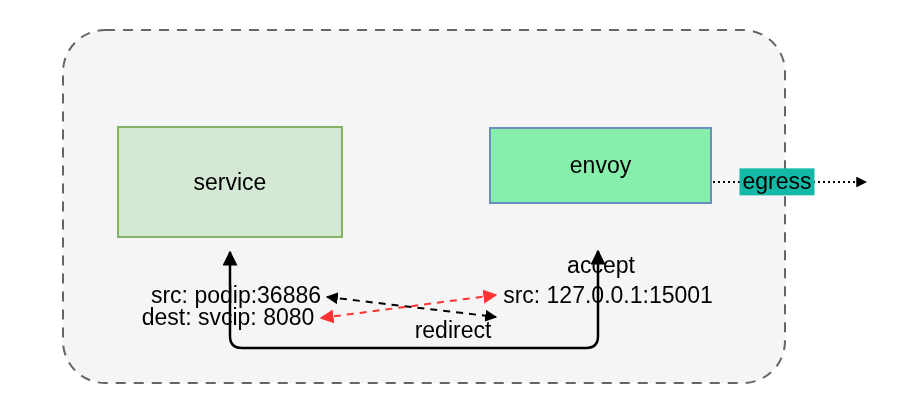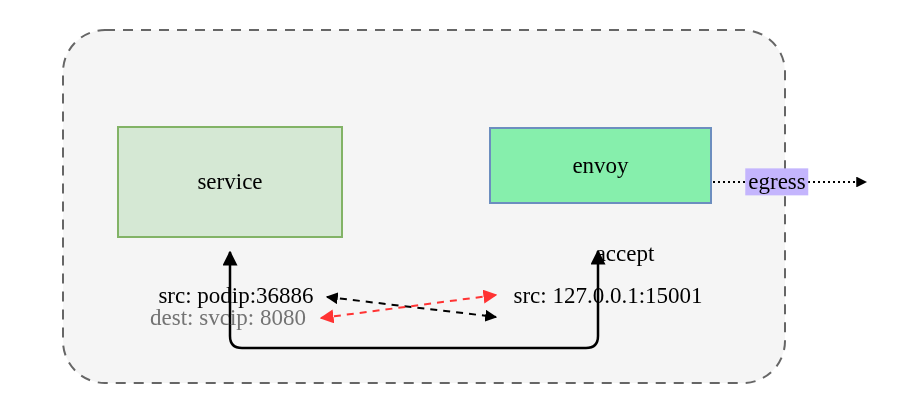--- a/index.html
+++ b/index.html
@@ -9,21 +9,20 @@
     width: 897px;
     height: 403px;
     overflow: hidden;
     font-family: "Liberation Sans", sans-serif;
   }
   .canvas {
     position: relative;
     width: 897px;
     height: 403px;
     background: #ffffff;
-    font-family: Liberation Serif, serif;
   }
   .canvas svg {
     position: absolute;
     left: 0;
     top: 0;
   }
   .node {
     position: absolute;
     display: flex;
     align-items: center;
@@ -43,29 +42,29 @@
     border: 2px solid #6c8ebf;
   }
   .lbl {
     position: absolute;
     transform: translate(-50%, -50%);
     white-space: nowrap;
     font-size: 23px;
     color: #000000;
     line-height: 1.1;
   }
-  .lbl-red { color: #737373; }
+  .lbl-red { color: #000000; }
   .lbl-connect   { left: 230px; top: 269px; }
   .lbl-src-left  { left: 236px; top: 296px; }
   .lbl-dest-left { left: 228px; top: 318px; }
-  .lbl-accept    { left: 601px; top: 254px; margin-left: 24px; }
+  .lbl-accept    { left: 601px; top: 266px; }
   .lbl-src-right { left: 608px; top: 296px; }
   .lbl-dest-right{ left: 602px; top: 318px; }
   .lbl-redirect  { left: 453px; top: 331px; }
-  .lbl-egress    { left: 777px; top: 182px; background: #c4b5fd; padding: 1px 3px; }
+  .lbl-egress    { left: 777px; top: 182px; background: #14b8a6; padding: 1px 3px; }
 </style>
 </head>
 <body>
 
 <div class="canvas">
 
   <svg width="897" height="403" viewBox="0 0 897 403">
     <defs>
       <marker id="arrowBlack" viewBox="0 0 10 10" refX="9" refY="5" markerWidth="6" markerHeight="6" orient="auto-start-reverse">
         <path d="M 0 0 L 10 5 L 0 10 z" fill="#000000"></path>
@@ -90,15 +89,16 @@
     <span>service</span>
   </div>
   <div class="node node-envoy">
     <span>envoy</span>
   </div>
 
   <div class="lbl lbl-src-left">src: podip:36886</div>
   <div class="lbl lbl-red lbl-dest-left">dest: svcip: 8080</div>
   <div class="lbl lbl-accept">accept</div>
   <div class="lbl lbl-src-right">src: 127.0.0.1:15001</div>
+  <div class="lbl lbl-redirect">redirect</div>
   <div class="lbl lbl-egress">egress</div>
 
 </div>
 
 </body></html>

